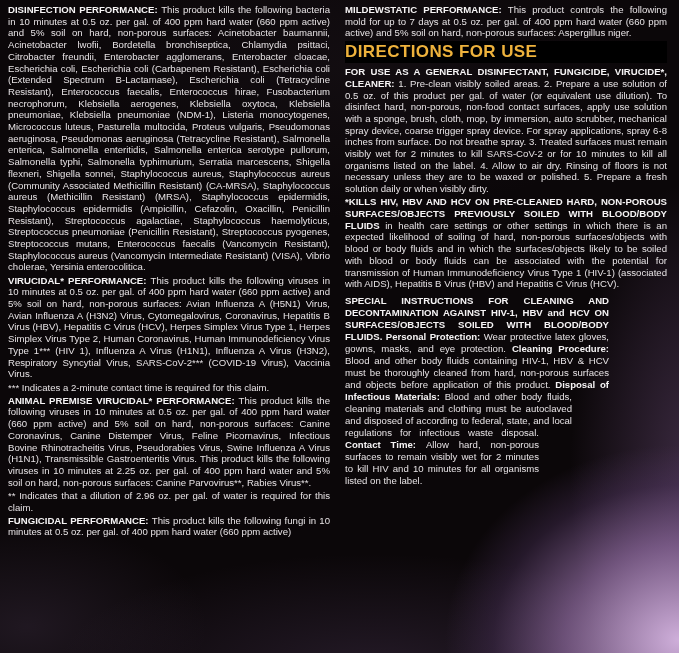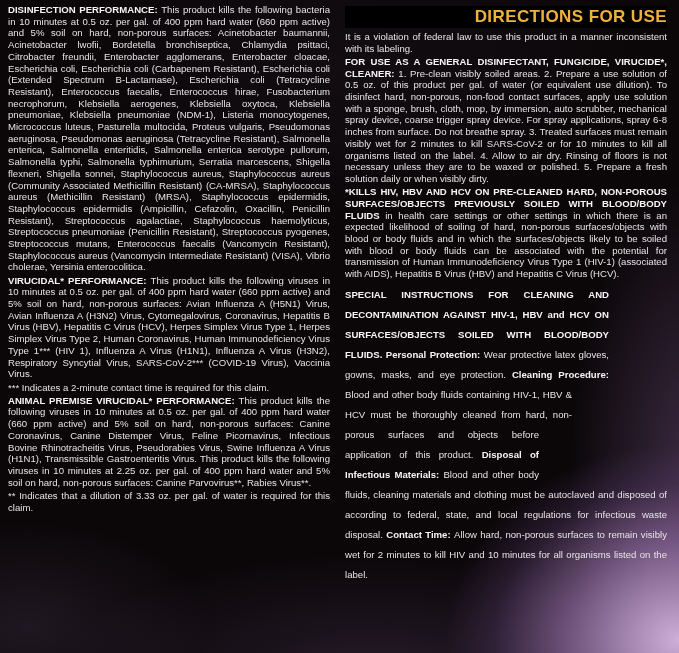--- a/index.html
+++ b/index.html
@@ -23,58 +23,59 @@
     text-align:justify;
     -webkit-hyphens:auto;hyphens:auto;
   }
   .cols{display:flex;gap:15px;}
   .col{width:322px;flex:0 0 322px;}
   p{margin:0 0 1.5px 0;}
   .b{font-weight:bold;color:#f6f4f5;}
   .note{margin:0 0 1.5px 0;}
   .heading-band{
     background:#000;
-    text-align:right;
+    text-align:left;
     margin:2px 0 3px 0;
     padding:1px 0 2px 0;
   }
   .heading-band .hd{
     font-weight:bold;
     font-size:17px;
     letter-spacing:0.4px;
     line-height:19px;
     color:#eeb23c;
   }
-  .special{line-height:20px;}
+  .special{line-height:12px;}
   .step{float:right;clear:right;}
   .s1{width:58px;height:40px;margin-top:62px;}
   .s2{width:95px;height:38px;}
   .s3{width:128px;height:52px;}
 </style>
 </head>
 <body>
 
 <div class="page">
   <div class="cols">
 
     <div class="col">
       <p><span class="b">DISINFECTION PERFORMANCE: </span><span>This product kills the following bacteria in 10 minutes at 0.5 oz. per gal. of 400 ppm hard water (660 ppm active) and 5% soil on hard, non-porous surfaces: Acinetobacter baumannii, Acinetobacter lwofii, Bordetella bronchiseptica, Chlamydia psittaci, Citrobacter freundii, Enterobacter agglomerans, Enterobacter cloacae, Escherichia coli, Escherichia coli (Carbapenem Resistant), Escherichia coli (Extended Spectrum B-Lactamase), Escherichia coli (Tetracycline Resistant), Enterococcus faecalis, Enterococcus hirae, Fusobacterium necrophorum, Klebsiella aerogenes, Klebsiella oxytoca, Klebsiella pneumoniae, Klebsiella pneumoniae (NDM-1), Listeria monocytogenes, Micrococcus luteus, Pasturella multocida, Proteus vulgaris, Pseudomonas aeruginosa, Pseudomonas aeruginosa (Tetracycline Resistant), Salmonella enterica, Salmonella enteritidis, Salmonella enterica serotype pullorum, Salmonella typhi, Salmonella typhimurium, Serratia marcescens, Shigella flexneri, Shigella sonnei, Staphylococcus aureus, Staphylococcus aureus (Community Associated Methicillin Resistant) (CA-MRSA), Staphylococcus aureus (Methicillin Resistant) (MRSA), Staphylococcus epidermidis, Staphylococcus epidermidis (Ampicillin, Cefazolin, Oxacillin, Penicillin Resistant), Streptococcus agalactiae, Staphylococcus haemolyticus, Streptococcus pneumoniae (Penicillin Resistant), Streptococcus pyogenes, Streptococcus mutans, Enterococcus faecalis (Vancomycin Resistant), Staphylococcus aureus (Vancomycin Intermediate Resistant) (VISA), Vibrio cholerae, Yersinia enterocolitica.</span></p>
       <p><span class="b">VIRUCIDAL* PERFORMANCE: </span><span>This product kills the following viruses in 10 minutes at 0.5 oz. per gal. of 400 ppm hard water (660 ppm active) and 5% soil on hard, non-porous surfaces: Avian Influenza A (H5N1) Virus, Avian Influenza A (H3N2) Virus, Cytomegalovirus, Coronavirus, Hepatitis B Virus (HBV), Hepatitis C Virus (HCV), Herpes Simplex Virus Type 1, Herpes Simplex Virus Type 2, Human Coronavirus, Human Immunodeficiency Virus Type 1*** (HIV 1), Influenza A Virus (H1N1), Influenza A Virus (H3N2), Respiratory Syncytial Virus, SARS-CoV-2*** (COVID-19 Virus), Vaccinia Virus.</span></p>
       <p class="note">*** Indicates a 2-minute contact time is required for this claim.</p>
       <p><span class="b">ANIMAL PREMISE VIRUCIDAL* PERFORMANCE: </span><span>This product kills the following viruses in 10 minutes at 0.5 oz. per gal. of 400 ppm hard water (660 ppm active) and 5% soil on hard, non-porous surfaces: Canine Coronavirus, Canine Distemper Virus, Feline Picornavirus, Infectious Bovine Rhinotracheitis Virus, Pseudorabies Virus, Swine Influenza A Virus (H1N1), Transmissible Gastroenteritis Virus. This product kills the following viruses in 10 minutes at 2.25 oz. per gal. of 400 ppm hard water and 5% soil on hard, non-porous surfaces: Canine Parvovirus**, Rabies Virus**.</span></p>
-      <p class="note">** Indicates that a dilution of 3.33 oz. per gal. of water is required for this claim.</p>
+      <p class="note">** Indicates that a dilution of 2.96 oz. per gal. of water is required for this claim.</p>
+      <p><span class="b">FUNGICIDAL PERFORMANCE: </span><span>This product kills the following fungi in 10 minutes at 0.5 oz. per gal. of 400 ppm hard water (660 ppm active)</span></p>
     </div>
 
     <div class="col">
+      <p><span class="b">MILDEWSTATIC PERFORMANCE: </span><span>This product controls the following mold for up to 7 days at 0.5 oz. per gal. of 400 ppm hard water (660 ppm active) and 5% soil on hard, non-porous surfaces: Aspergillus niger.</span></p>
 
       <div class="heading-band">
         <span class="hd">DIRECTIONS FOR USE</span>
       </div>
 
-      <p>It is a violation of federal law to use this product in a manner inconsistent with its labeling.</p>
 
       <p><span class="b">FOR USE AS A GENERAL DISINFECTANT, FUNGICIDE, VIRUCIDE*, CLEANER: </span><span>1. Pre-clean visibly soiled areas. 2. Prepare a use solution of 0.5 oz. of this product per gal. of water (or equivalent use dilution). To disinfect hard, non-porous, non-food contact surfaces, apply use solution with a sponge, brush, cloth, mop, by immersion, auto scrubber, mechanical spray device, coarse trigger spray device. For spray applications, spray 6-8 inches from surface. Do not breathe spray. 3. Treated surfaces must remain visibly wet for 2 minutes to kill SARS-CoV-2 or for 10 minutes to kill all organisms listed on the label. 4. Allow to air dry. Rinsing of floors is not necessary unless they are to be waxed or polished. 5. Prepare a fresh solution daily or when visibly dirty.</span></p>
 
       <p><span class="b">*KILLS HIV, HBV AND HCV ON PRE-CLEANED HARD, NON-POROUS SURFACES/OBJECTS PREVIOUSLY SOILED WITH BLOOD/BODY FLUIDS </span><span>in health care settings or other settings in which there is an expected likelihood of soiling of hard, non-porous surfaces/objects with blood or body fluids and in which the surfaces/objects likely to be soiled with blood or body fluids can be associated with the potential for transmission of Human Immunodeficiency Virus Type 1 (HIV-1) (associated with AIDS), Hepatitis B Virus (HBV) and Hepatitis C Virus (HCV).</span></p>
 
       <p class="special" style="margin-top:5px;">
         <span class="step s1"></span>
         <span class="step s2"></span>
         <span class="step s3"></span>
         <span class="b">SPECIAL INSTRUCTIONS FOR CLEANING AND DECONTAMINATION AGAINST HIV-1, HBV and HCV ON SURFACES/OBJECTS SOILED WITH BLOOD/BODY FLUIDS. </span><span class="b">Personal Protection: </span><span>Wear protective latex gloves, gowns, masks, and eye protection. </span><span class="b">Cleaning Procedure: </span><span>Blood and other body fluids containing HIV-1, HBV &amp; HCV must be thoroughly cleaned from hard, non-porous surfaces and objects before application of this product. </span><span class="b">Disposal of Infectious Materials: </span><span>Blood and other body fluids, cleaning materials and clothing must be autoclaved and disposed of according to federal, state, and local regulations for infectious waste disposal. </span><span class="b">Contact Time: </span><span>Allow hard, non-porous surfaces to remain visibly wet for 2 minutes to kill HIV and 10 minutes for all organisms listed on the label.</span>

